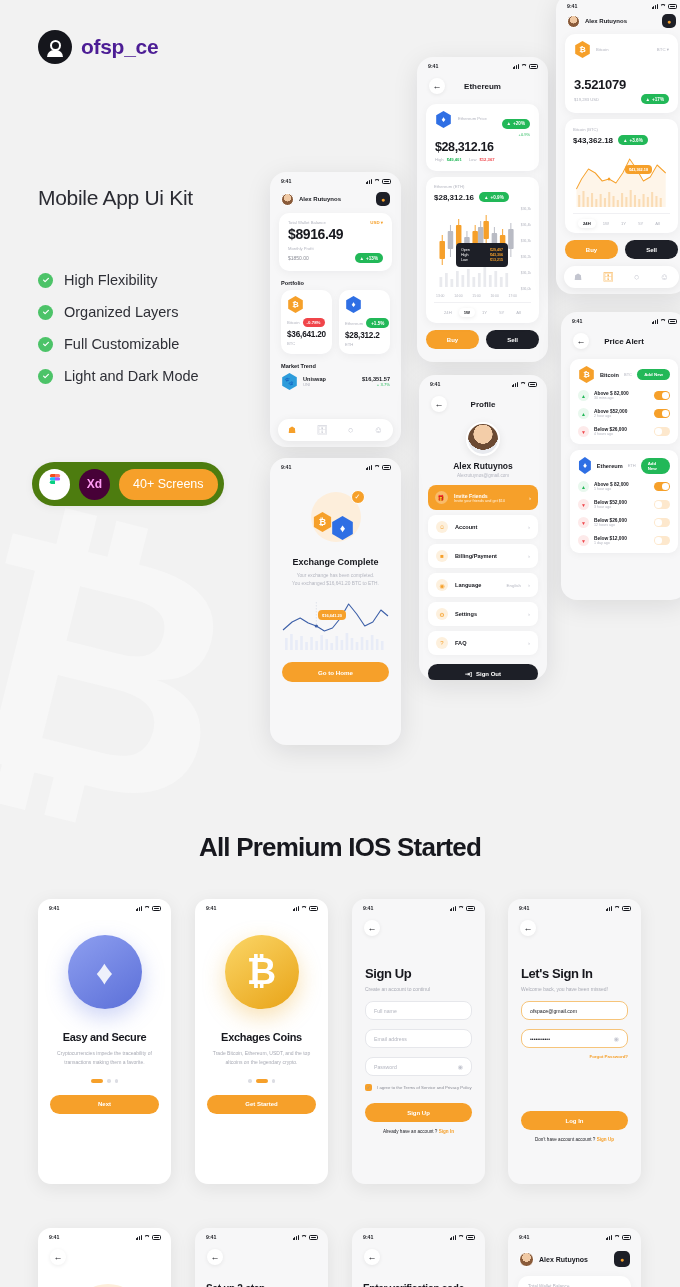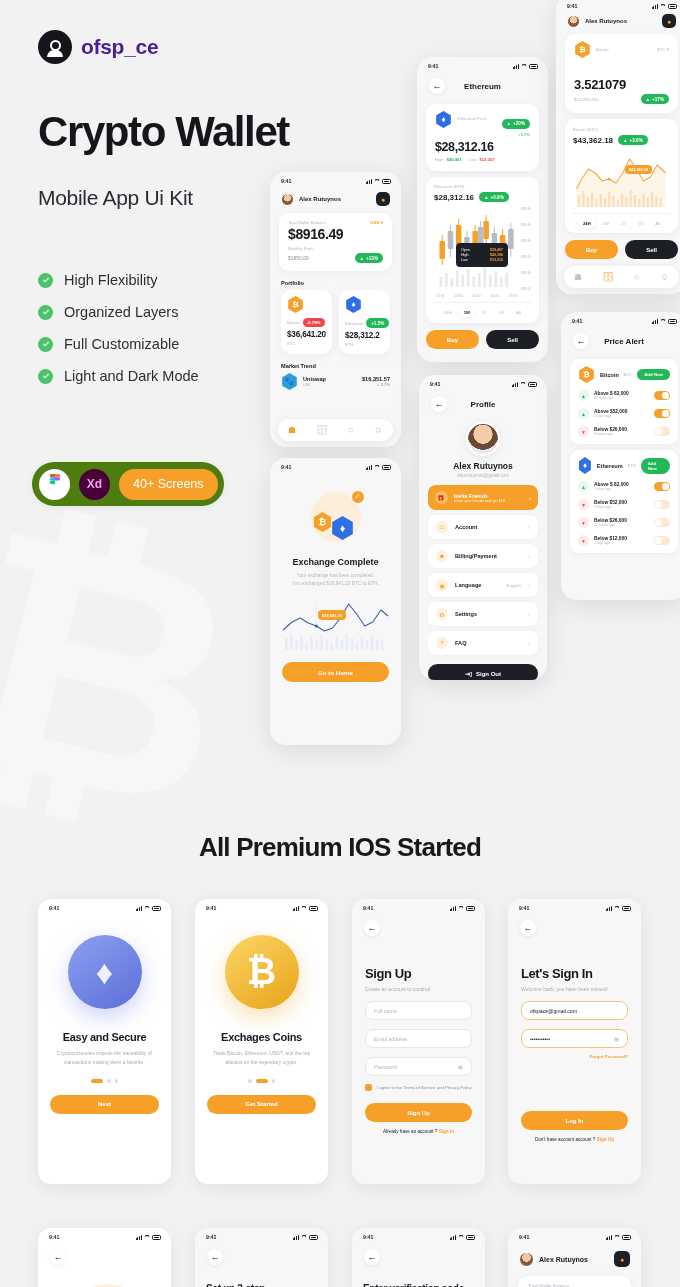--- a/index.html
+++ b/index.html
@@ -310,21 +310,20 @@
   <div class="watermark">₿</div>
 
   <div class="brand">
     <div class="brand-mark">
       <div class="ring"></div>
         <div class="base"></div>
     </div>
     <div class="brand-name">ofsp_ce</div>
   </div>
 
-  <div class="hero-title">Crypto Wallet</div>
   <div class="hero-sub">Mobile App Ui Kit</div>
 
   <div class="features">
     <div class="feature">
       <span class="tick">
           <svg width="8" height="8" viewBox="0 0 8 8">
             <path d="M1.6 4.1l1.5 1.5L6.4 2.4" stroke="#fff" stroke-width="1.2" fill="none" stroke-linecap="round" stroke-linejoin="round"></path>
           </svg>
         </span>
       <span class="feature-label">High Flexibility</span>

